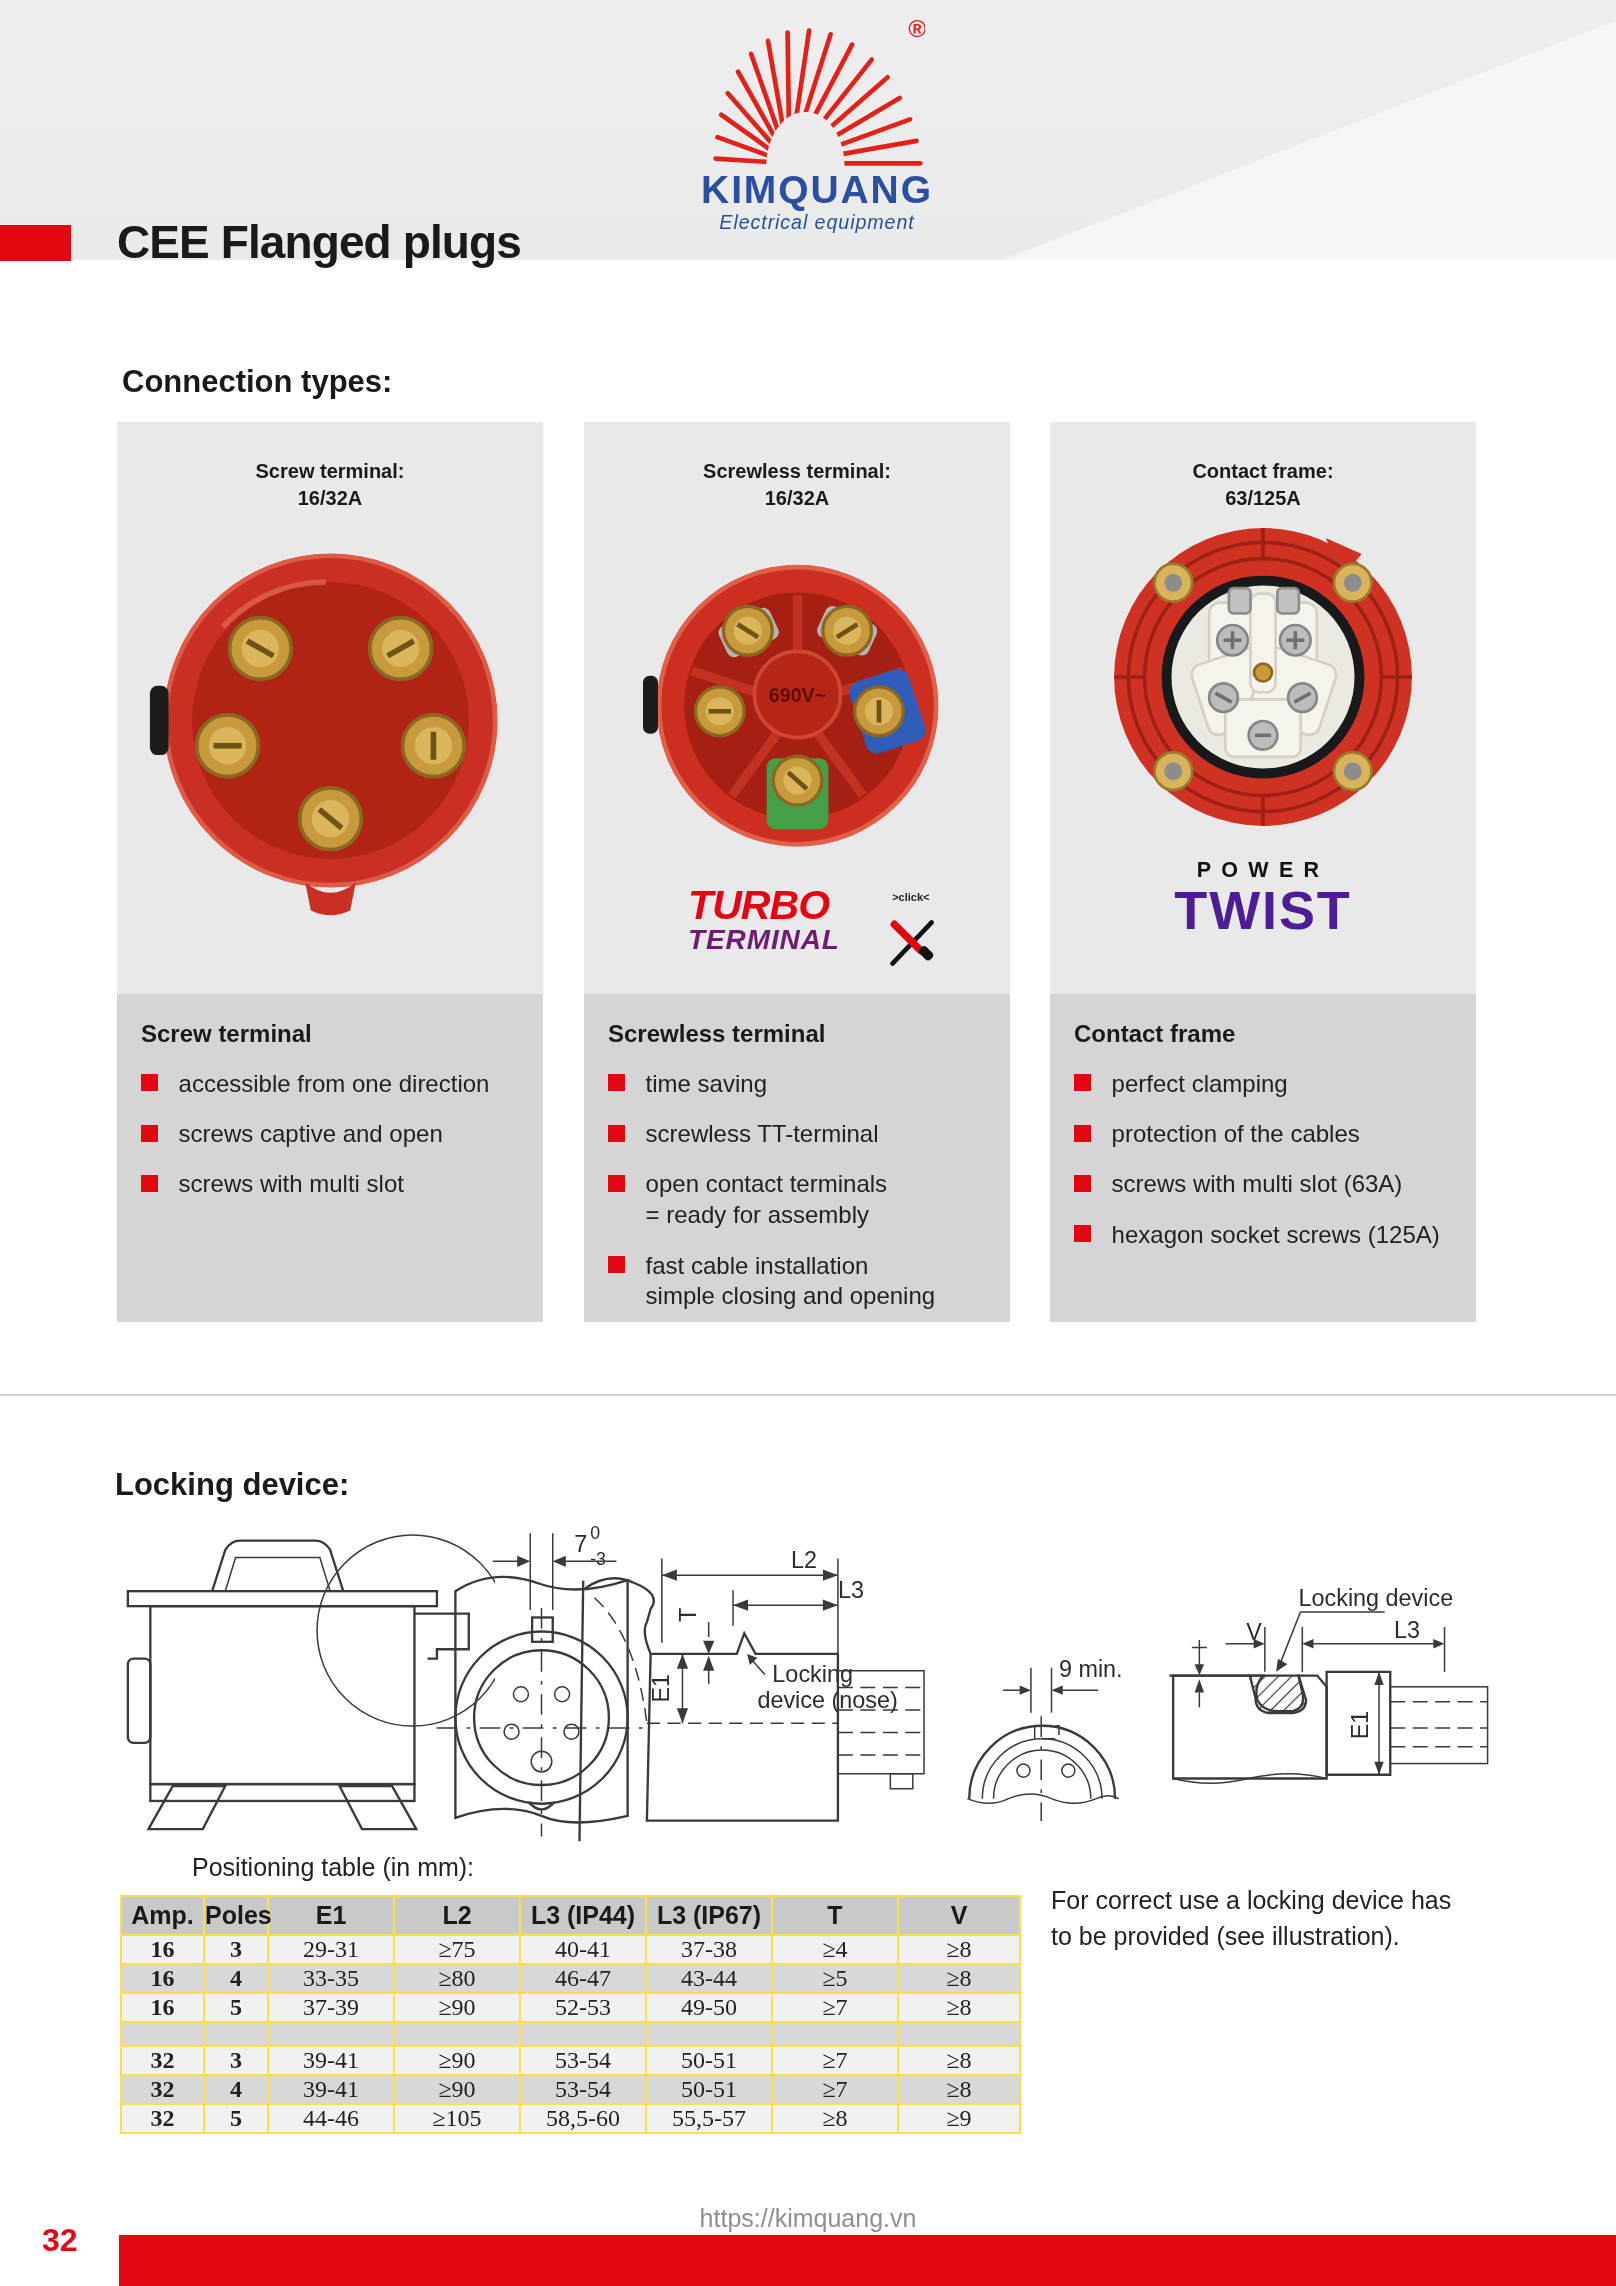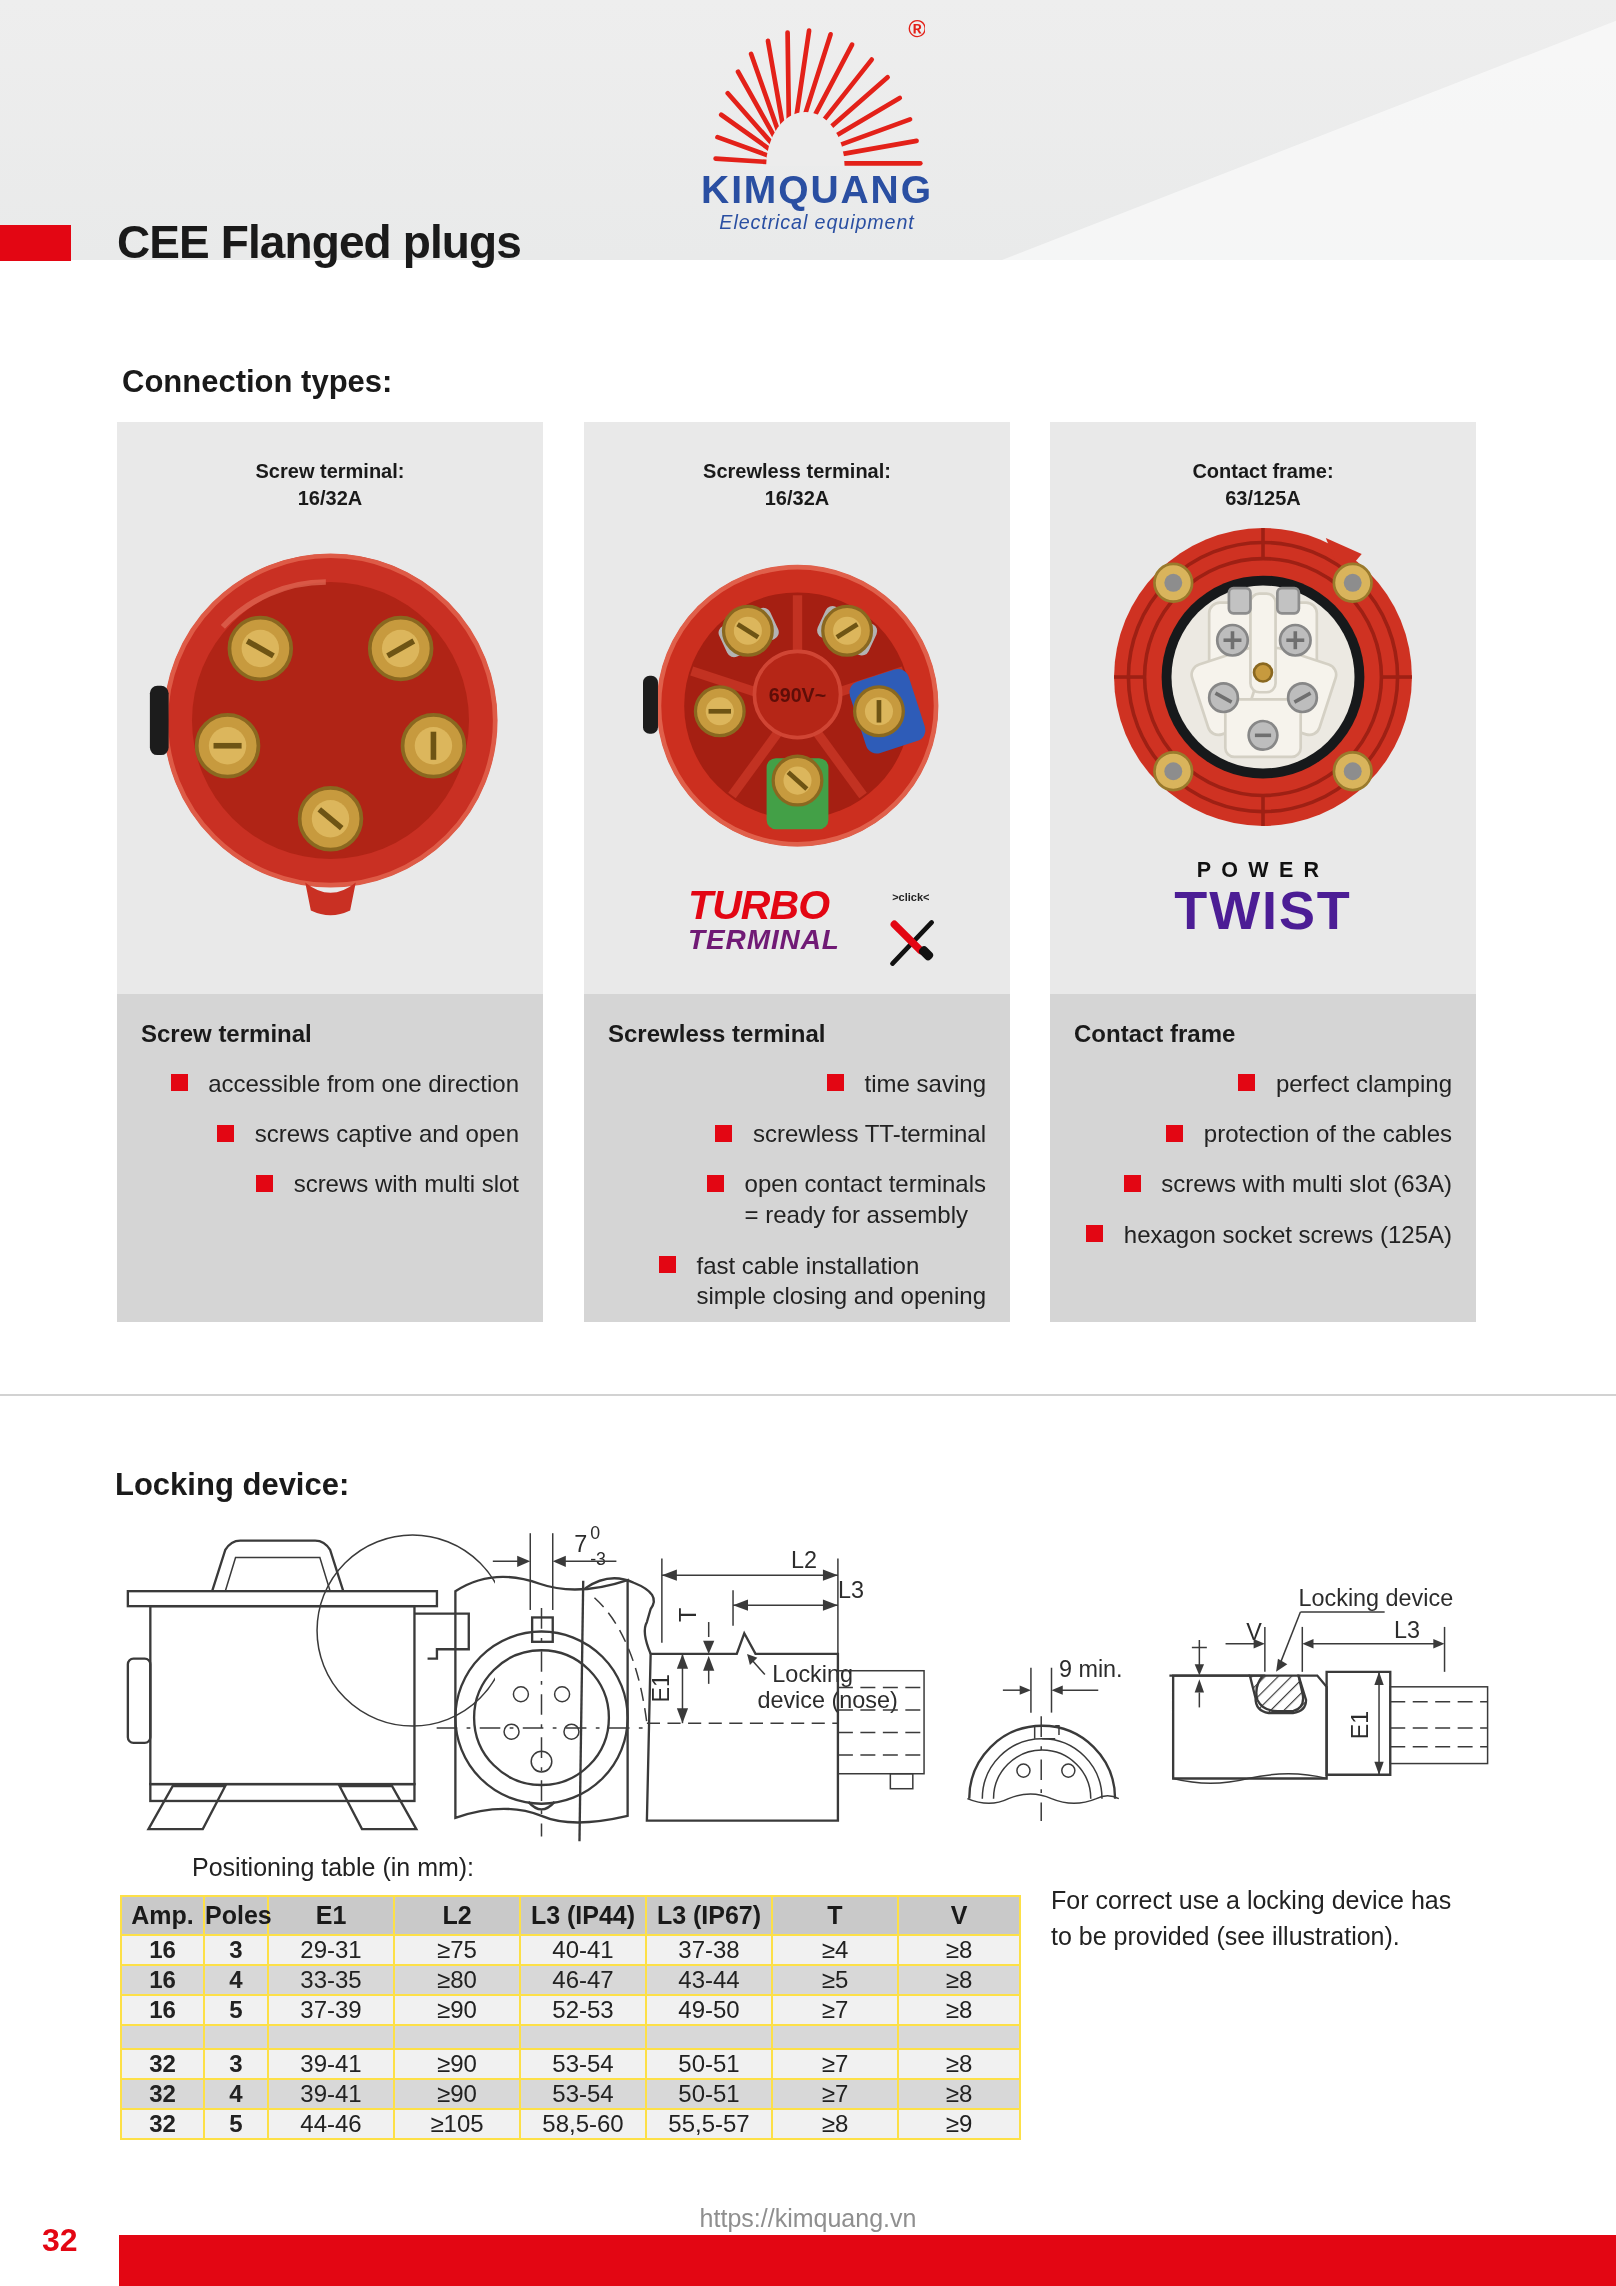--- a/index.html
+++ b/index.html
@@ -22,21 +22,21 @@
   
   .sec-head{position:absolute;font-size:31px;font-weight:700;}
 
   
   .panel{position:absolute;top:422px;width:426px;height:899px;}
   .panel-top{height:572px;background:#e9e9e9;display:flex;flex-direction:column;align-items:center;}
   .panel-title{padding-top:36px;font-size:20px;font-weight:700;text-align:center;line-height:1.35;}
   .panel-bottom{height:328px;background:#d5d5d5;padding:26px 24px 0 24px;box-sizing:border-box;}
   .panel-sub{font-size:24px;font-weight:700;margin-bottom:20.6px;}
   ul.feat{list-style:none;margin:0;padding:0;}
-  ul.feat li{display:flex;gap:20.6px;margin-bottom:19.7px;font-size:24px;line-height:1.28;color:#222;justify-content:flex-end;}
+  ul.feat li{display:flex;gap:20.6px;margin-bottom:19.7px;font-size:24px;line-height:1.28;color:#222;}
   .sq{flex:none;width:17px;height:17px;background:#e30613;margin-top:5.6px;}
   .feat-text{white-space:pre-line;}
 
   
   .turbo{position:relative;margin-top:24px;width:234px;height:75px;margin-left:16px;}
   .turbo-l1{font-size:41px;font-weight:900;font-style:italic;color:#e30613;letter-spacing:-0.9px;line-height:.9;}
   .turbo-click{position:absolute;right:-7.5px;top:3.7px;font-size:11px;font-weight:700;color:#222;}
   .turbo-l2{font-size:28px;font-weight:900;font-style:italic;color:#701a75;letter-spacing:0.9px;}
   .ptwist{margin-top:15px;text-align:center;}
   .ptwist-l1{font-size:21.5px;font-weight:800;letter-spacing:10.3px;color:#111;}
@@ -52,21 +52,21 @@
   .dsh{stroke:#3a3a3a;stroke-width:1.6;fill:none;stroke-dasharray:14 8;}
   .dsh2{stroke:#3a3a3a;stroke-width:1.6;fill:none;stroke-dasharray:22 10 4 10;}
   .dtxt{font-family:"Liberation Sans",sans-serif;font-size:25px;fill:#2c2c2c;}
   .dtxts{font-family:"Liberation Sans",sans-serif;font-size:19px;fill:#2c2c2c;}
   .ah{fill:#3a3a3a;stroke:none;}
 
   
   .pos-label{position:absolute;left:192px;top:1853px;font-size:25px;color:#222;}
   table.pos{position:absolute;left:120px;top:1895px;width:898px;border-collapse:separate;border-spacing:2.8px;background:#fde047;table-layout:fixed;}
   table.pos th{background:#c9c9c9;font-size:25px;font-weight:700;height:37px;text-align:center;padding:0;}
-  table.pos td{font-size:24px;height:22px;text-align:center;padding:0;color:#222;}
+  table.pos td{font-size:24px;height:22px;text-align:center;padding:0;color:#222;font-family:Liberation Serif, serif;}
   tr.r-light td{background:#f1f1f1;}
   tr.r-dark td{background:#d8d8d8;}
   td.b{font-weight:700;color:#111;}
   .note{position:absolute;left:1051px;top:1883px;width:440px;font-size:25px;line-height:1.42;color:#222;}
 
   
   .foot-bar{position:absolute;left:119px;top:2235px;width:1497px;height:52px;background:#e30613;}
   .foot-num{position:absolute;left:42px;top:2222px;font-size:32px;font-weight:700;color:#e30613;}
   .foot-url{position:absolute;left:808px;top:2204px;transform:translateX(-50%);font-size:25px;color:#8f8f8f;}
 </style>

